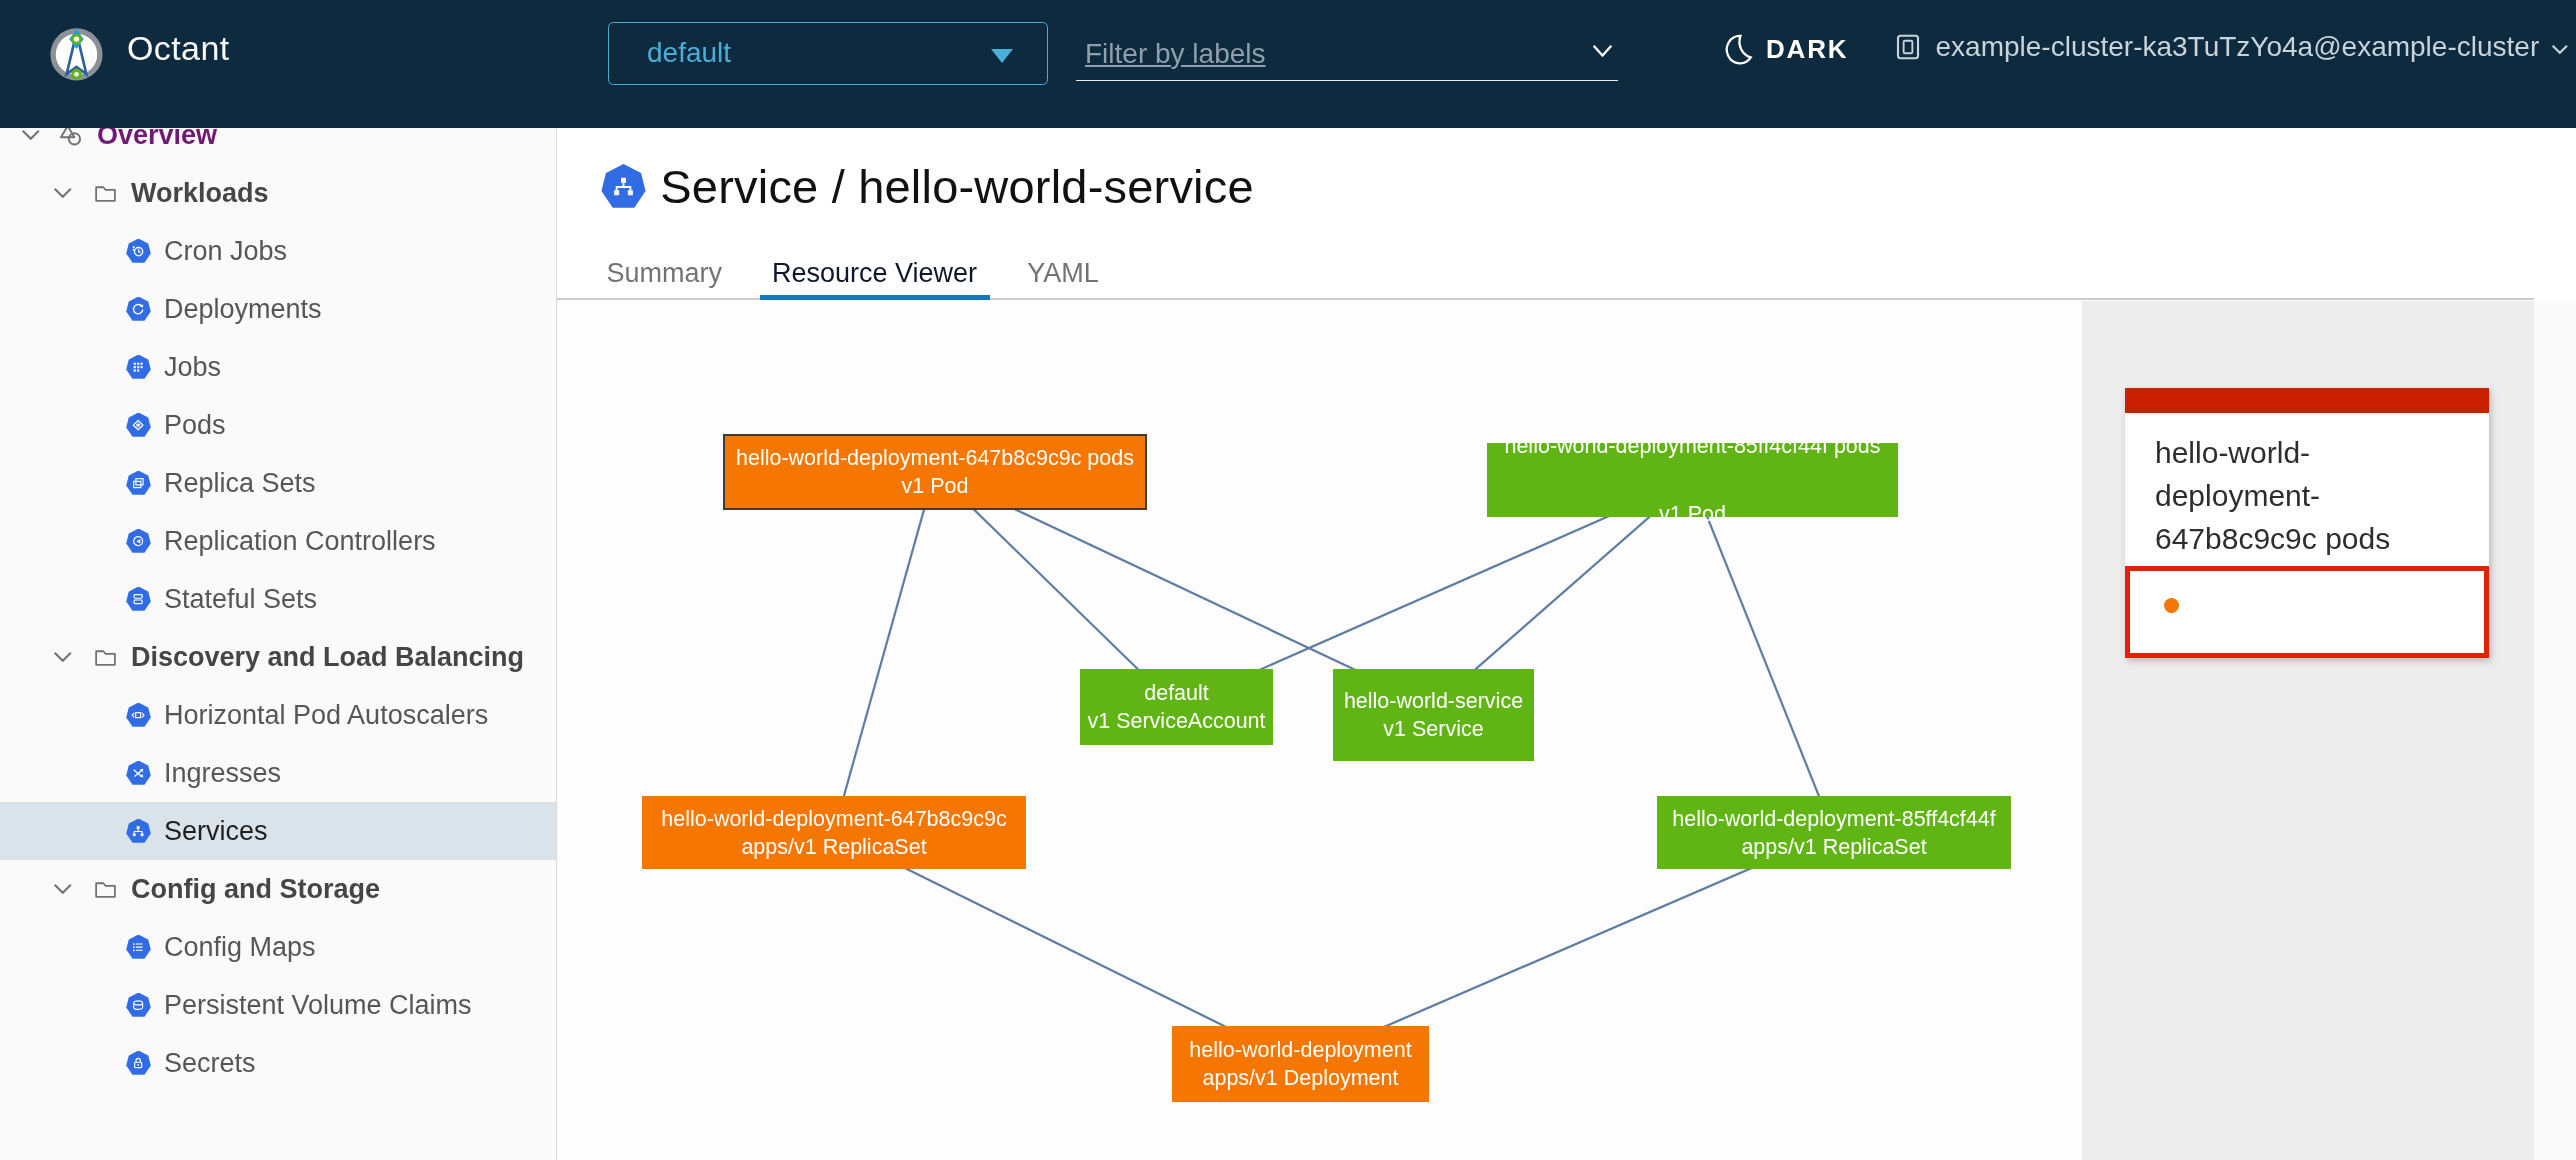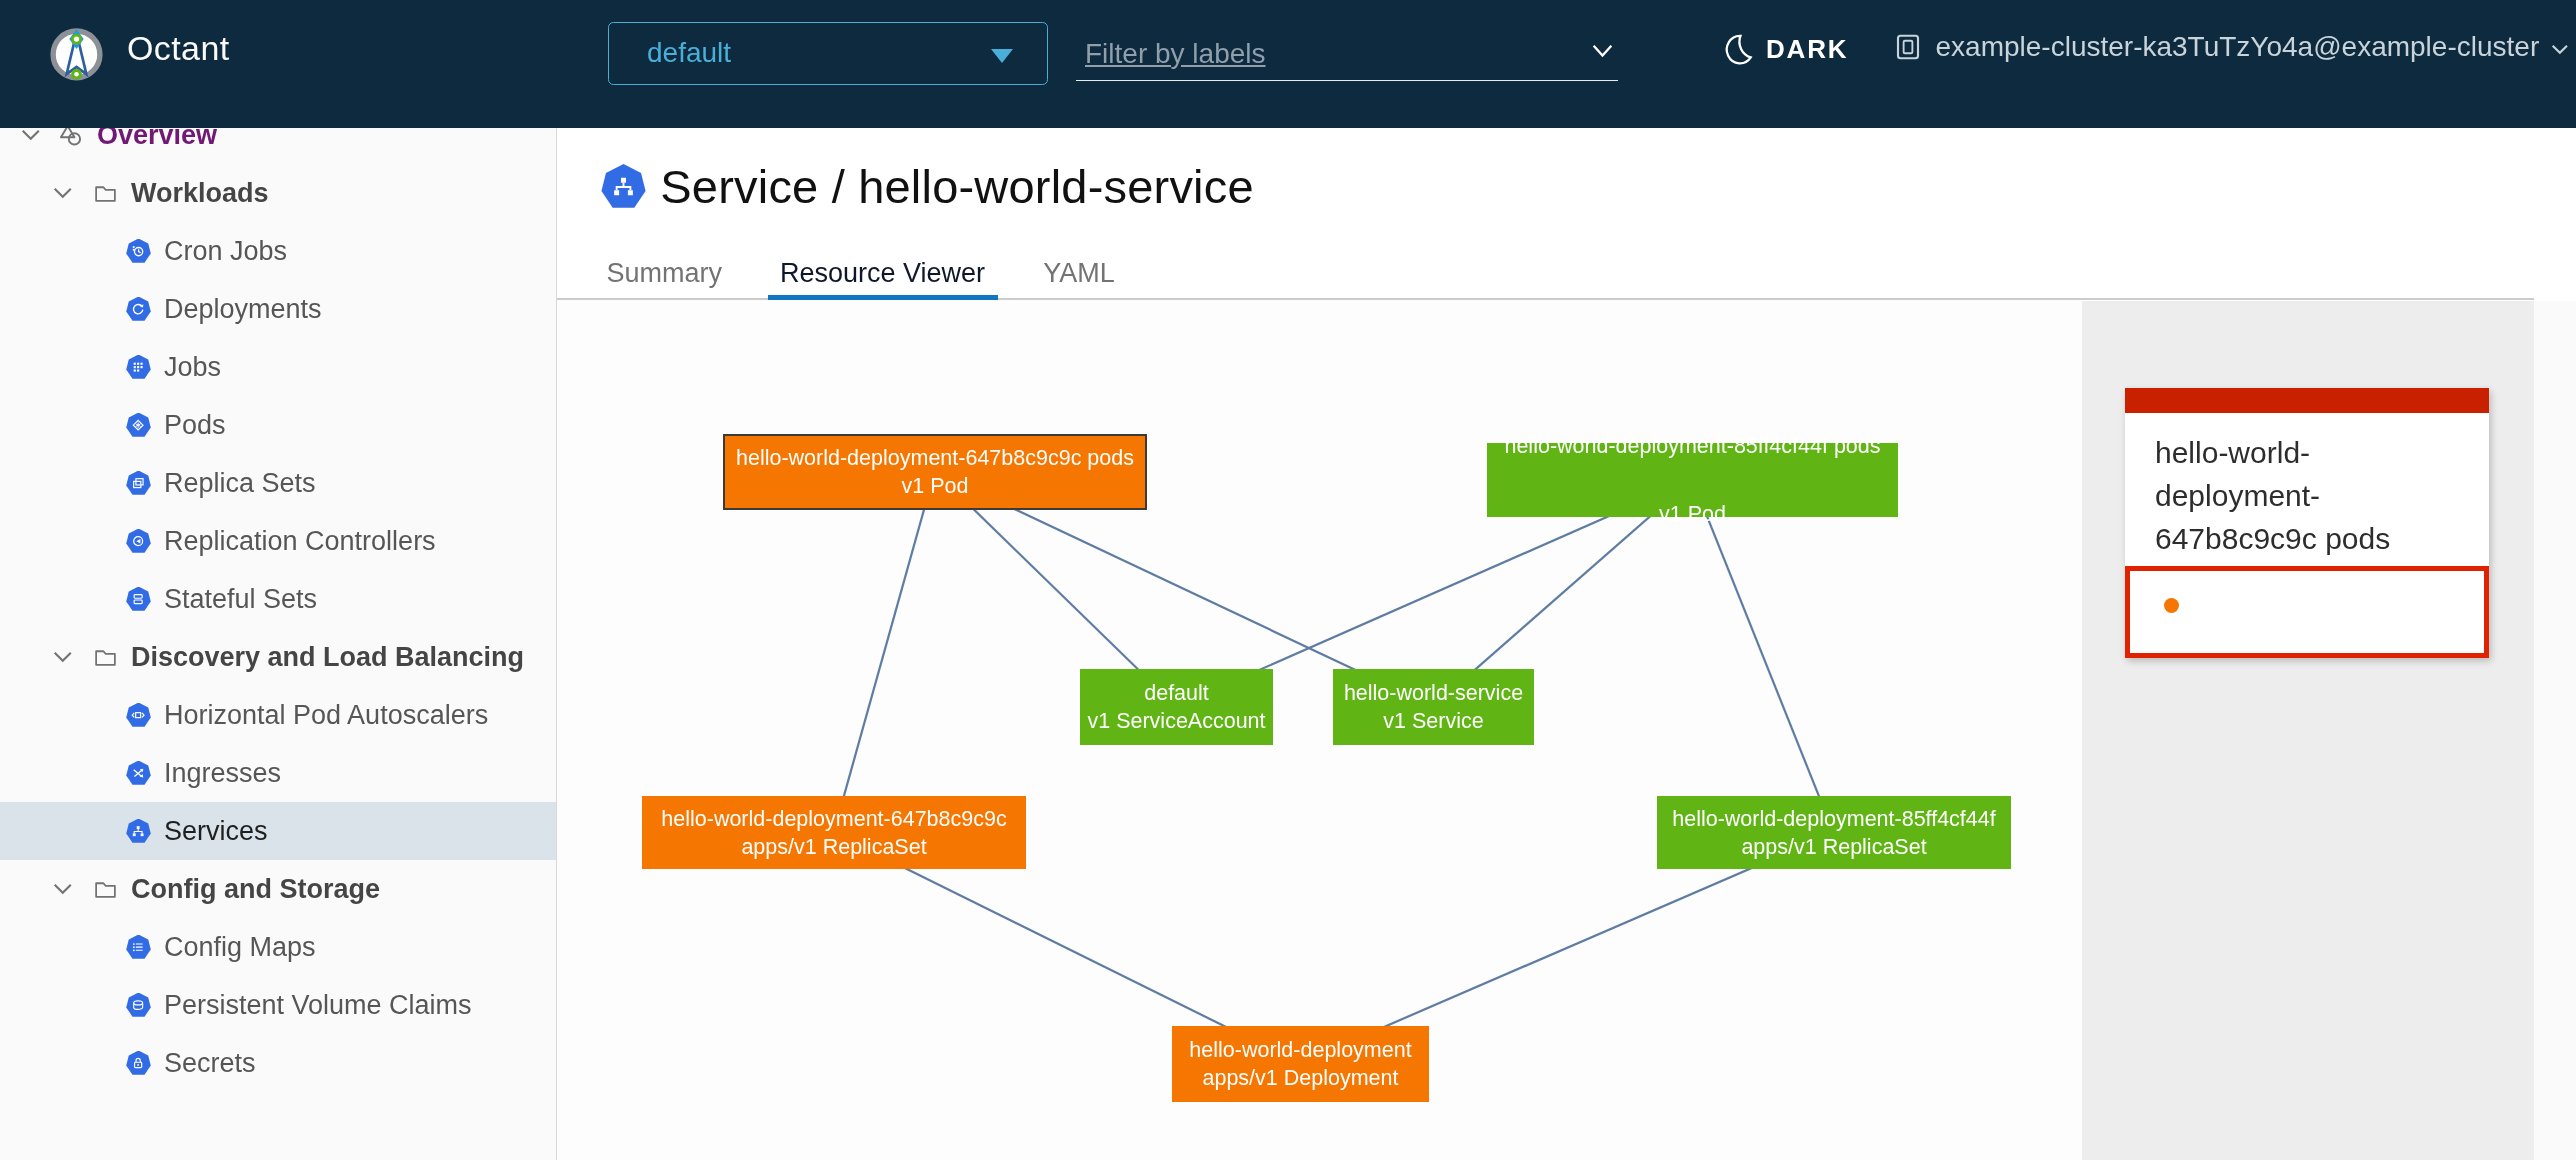--- a/index.html
+++ b/index.html
@@ -37,21 +37,21 @@
   .nav-row.selected{background:#dae3ea;}
   .nav-row.selected .nlabel{color:#1f1f1f;font-weight:500;}
   .hepta{width:25px;height:25px;background:#326ce5;display:flex;align-items:center;justify-content:center;
          clip-path:polygon(50% 0%,89% 20%,99% 60%,74% 97%,26% 97%,1% 60%,11% 20%);}
 
   
   .main-title{position:absolute;left:601px;top:159px;display:flex;align-items:center;z-index:10;}
   .title-hepta{width:45px;height:45px;background:#326ce5;display:flex;align-items:center;justify-content:center;
          clip-path:polygon(50% 0%,89% 20%,99% 60%,74% 97%,26% 97%,1% 60%,11% 20%);}
   .title-text{margin-left:14.3px;font-size:47px;color:#111;letter-spacing:0.2px;white-space:nowrap;}
-  .tabs{position:absolute;left:594px;top:255px;display:flex;gap:33px;z-index:10;}
+  .tabs{position:absolute;left:594px;top:255px;display:flex;gap:25px;z-index:10;}
   .tab{font-size:27px;line-height:36px;color:#737373;padding:0 12.5px 3.6px;cursor:pointer;}
   .tab.active{color:#0f172a;font-weight:500;border-bottom:5.4px solid #1178be;}
   .tabs-divider{position:absolute;left:557px;top:298px;width:1977px;height:1.8px;background:#ccc;}
 
   
   .graph-bg{position:absolute;left:557px;top:300px;width:1525px;height:860px;background:#fdfdfd;}
   .edges{position:absolute;left:0;top:0;width:2576px;height:1160px;pointer-events:none;z-index:5;}
   .edges line{stroke:#5f7da3;stroke-width:2.5;}
   .gnode{position:absolute;z-index:8;display:flex;flex-direction:column;align-items:center;justify-content:center;
          color:#fff;font-size:21.5px;line-height:28px;text-align:center;box-sizing:border-box;
@@ -370,21 +370,21 @@
     <span>v1 Pod</span>
   </div>
   <div class="gnode" style="left:1487px;top:443px;width:411px;height:74px;gap:40px;" data-color="green" data-selected="false">
     <span>hello-world-deployment-85ff4cf44f pods</span>
     <span>v1 Pod</span>
   </div>
   <div class="gnode" style="left:1080px;top:669px;width:193px;height:76px;" data-color="green" data-selected="false">
     <span>default</span>
     <span>v1 ServiceAccount</span>
   </div>
-  <div class="gnode" style="left:1333px;top:669px;width:201px;height:76px;" data-color="green" data-selected="false">
+  <div class="gnode" style="left:1333px;top:669px;width:201px;height:92px;" data-color="green" data-selected="false">
     <span>hello-world-service</span>
     <span>v1 Service</span>
   </div>
   <div class="gnode" style="left:642px;top:796px;width:384px;height:73px;" data-color="orange" data-selected="false">
     <span>hello-world-deployment-647b8c9c9c</span>
     <span>apps/v1 ReplicaSet</span>
   </div>
   <div class="gnode" style="left:1657px;top:796px;width:354px;height:73px;" data-color="green" data-selected="false">
     <span>hello-world-deployment-85ff4cf44f</span>
     <span>apps/v1 ReplicaSet</span>

